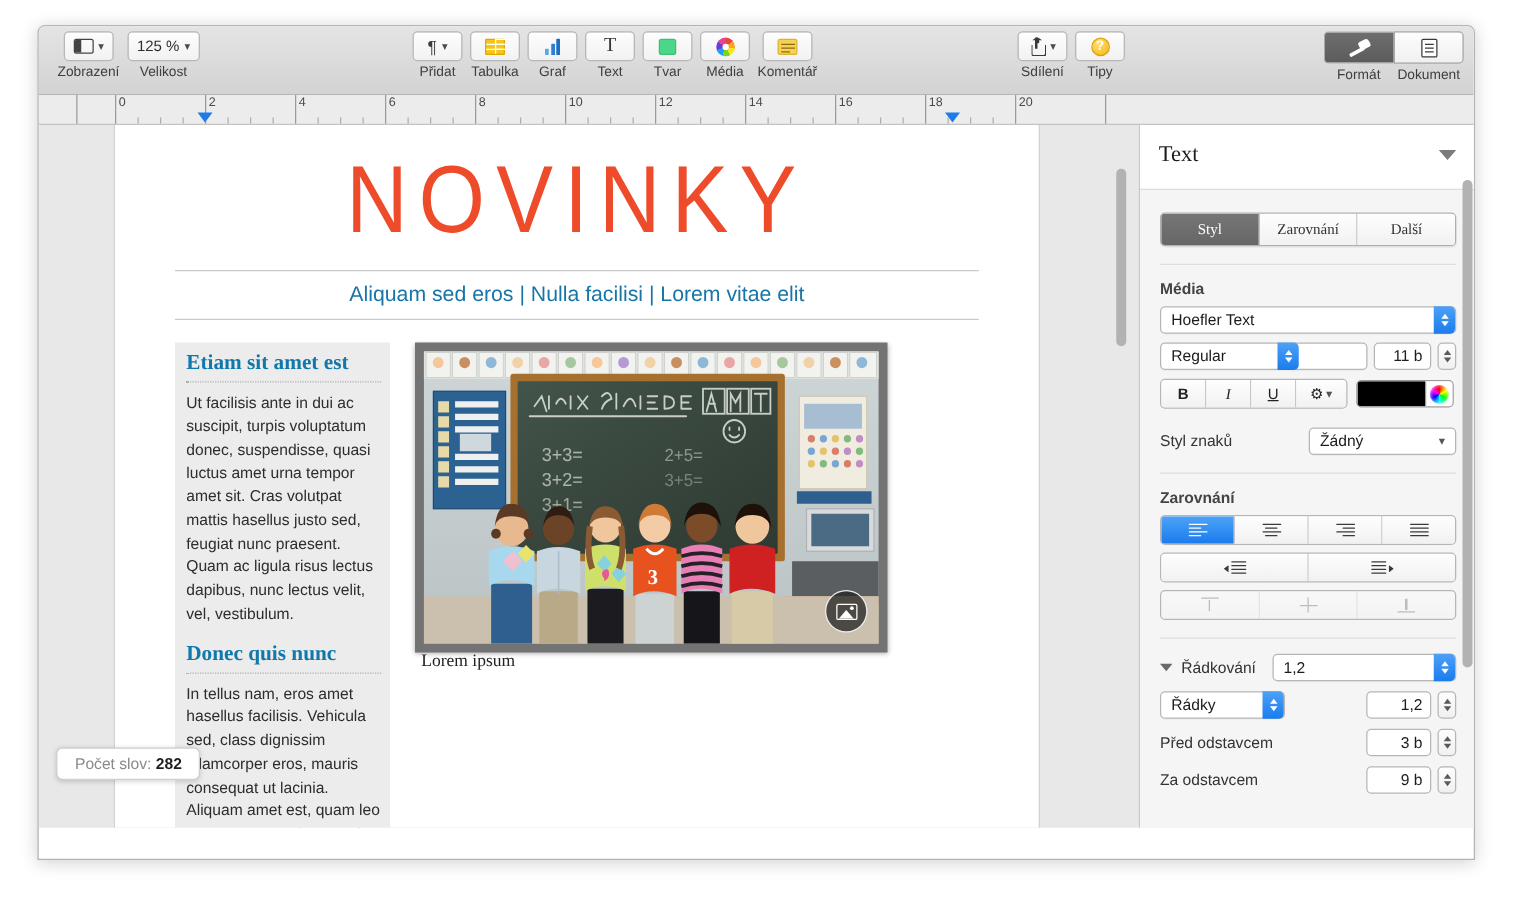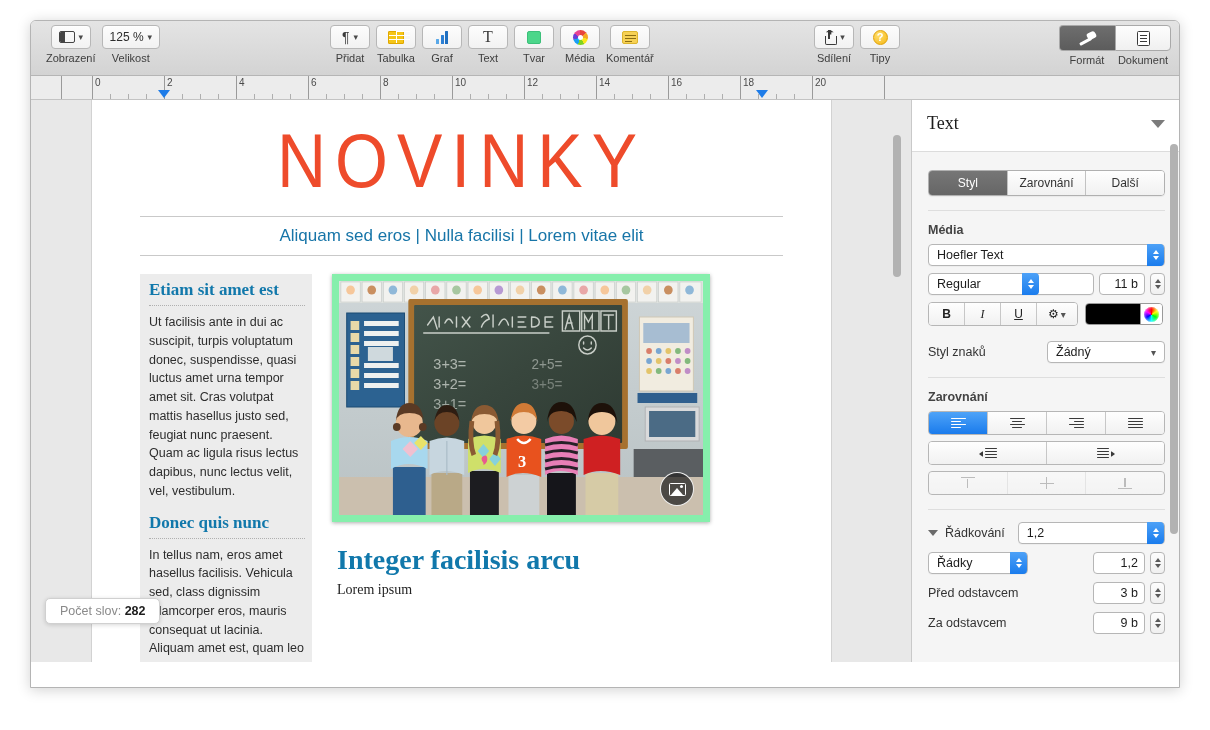--- a/index.html
+++ b/index.html
@@ -286,21 +286,21 @@
     font-size: 12.5px;
     color: #2d2d2d;
     line-height: 1.50;
     margin: 0 0 12px 0;
     font-family: "Liberation Sans", sans-serif;
   }
 
   #right-col { width: 392px; }
   #photo-frame {
     width: 378px; height: 248px;
-    background: #86efac;
+    background: #737373;
     padding: 7px;
     box-shadow: 0 1px 4px rgba(0,0,0,0.32);
   }
   #photo { width: 100%; height: 100%; display: block; }
   #photo-badge {
     position: absolute;
     right: 16px; bottom: 16px;
     width: 34px; height: 34px; border-radius: 50%;
     background: rgba(40,40,40,0.78);
     display: flex; align-items: center; justify-content: center;
@@ -380,21 +380,21 @@
 
   
   #tabs {
     display: flex; margin: 18px 0 0 0;
     border: 1px solid #b0b0b0; border-radius: 4px; overflow: hidden;
     box-shadow: 0 1px 1px rgba(0,0,0,0.05);
   }
   .tab {
     flex: 1; text-align: center; font-size: 12px; padding: 5px 0;
     background: linear-gradient(to bottom, #fefefe, #f1f1f1);
-    color: #333; border-right: 1px solid #c2c2c2;
+    color: #333; border-right: 1px solid #c2c2c2; font-family: Liberation Serif, serif;
   }
   .tab:last-child { border-right: none; }
   .tab.active {
     background: linear-gradient(to bottom, #767676, #666666);
     color: #fff;
   }
 
   .hr { height: 1px; background: #dedede; margin: 14px 0 12px 0; }
   .sec-label { font-size: 12.5px; color: #444; margin: 0 0 7px 0; font-weight: 600; }
 
@@ -900,21 +900,20 @@
                     <circle cx="273" cy="140" r="14" fill="#f0c79c"></circle>
                     <path d="M258 142 q2 -20 15 -20 q14 0 16 20 q-3 -11 -16 -11 q-13 0 -15 11z" fill="#1d1109"></path>
                   </g>
                 </g>
               </svg>
               <div id="photo-badge">
                 <span class="pic"></span>
               </div>
             </div>
 
-            <div id="story-h">Integer facilisis arcu</div>
             <div id="story-p">Lorem ipsum</div>
           </div>
 
         </div>
       </div>
 
       <div id="wordcount">
         <span>Počet slov:</span>
         <b>282</b>
       </div>

